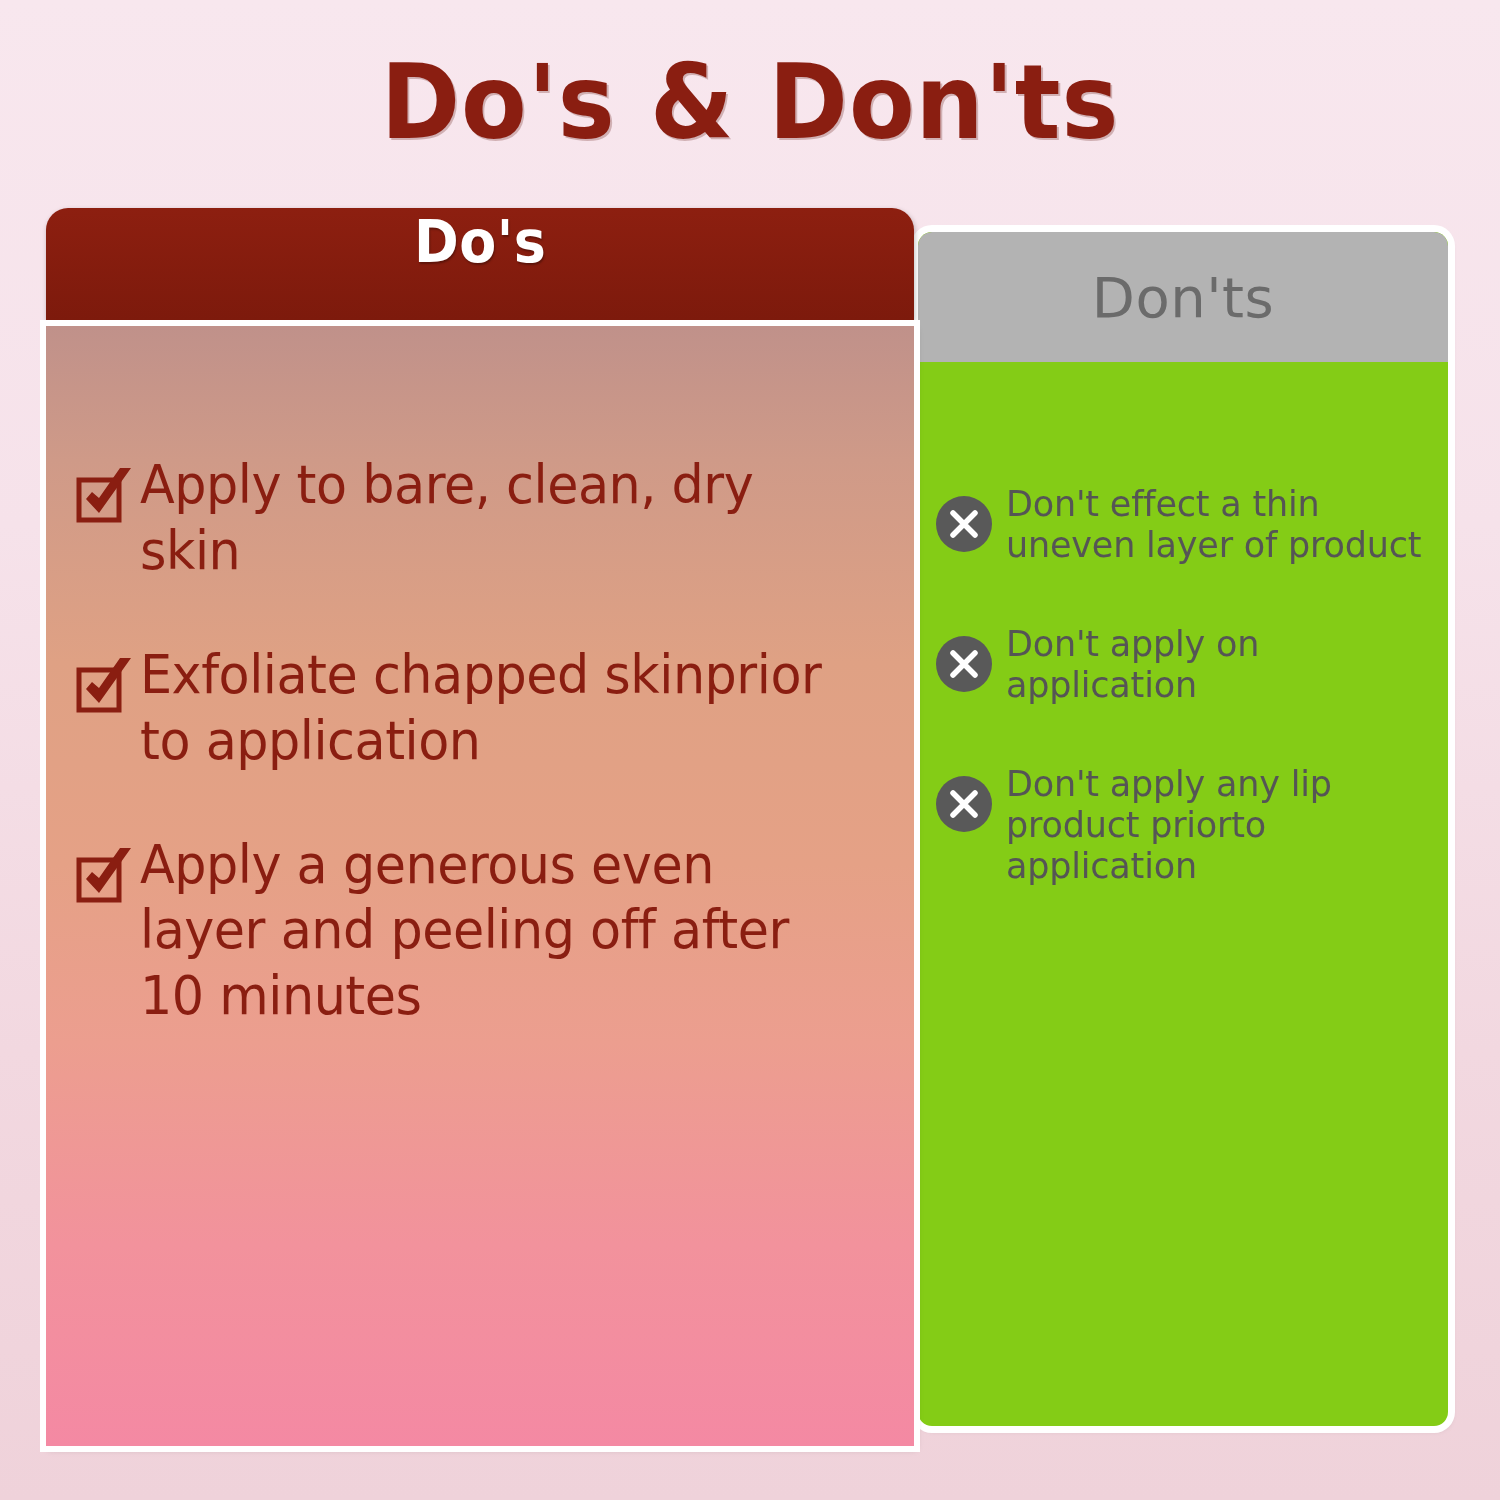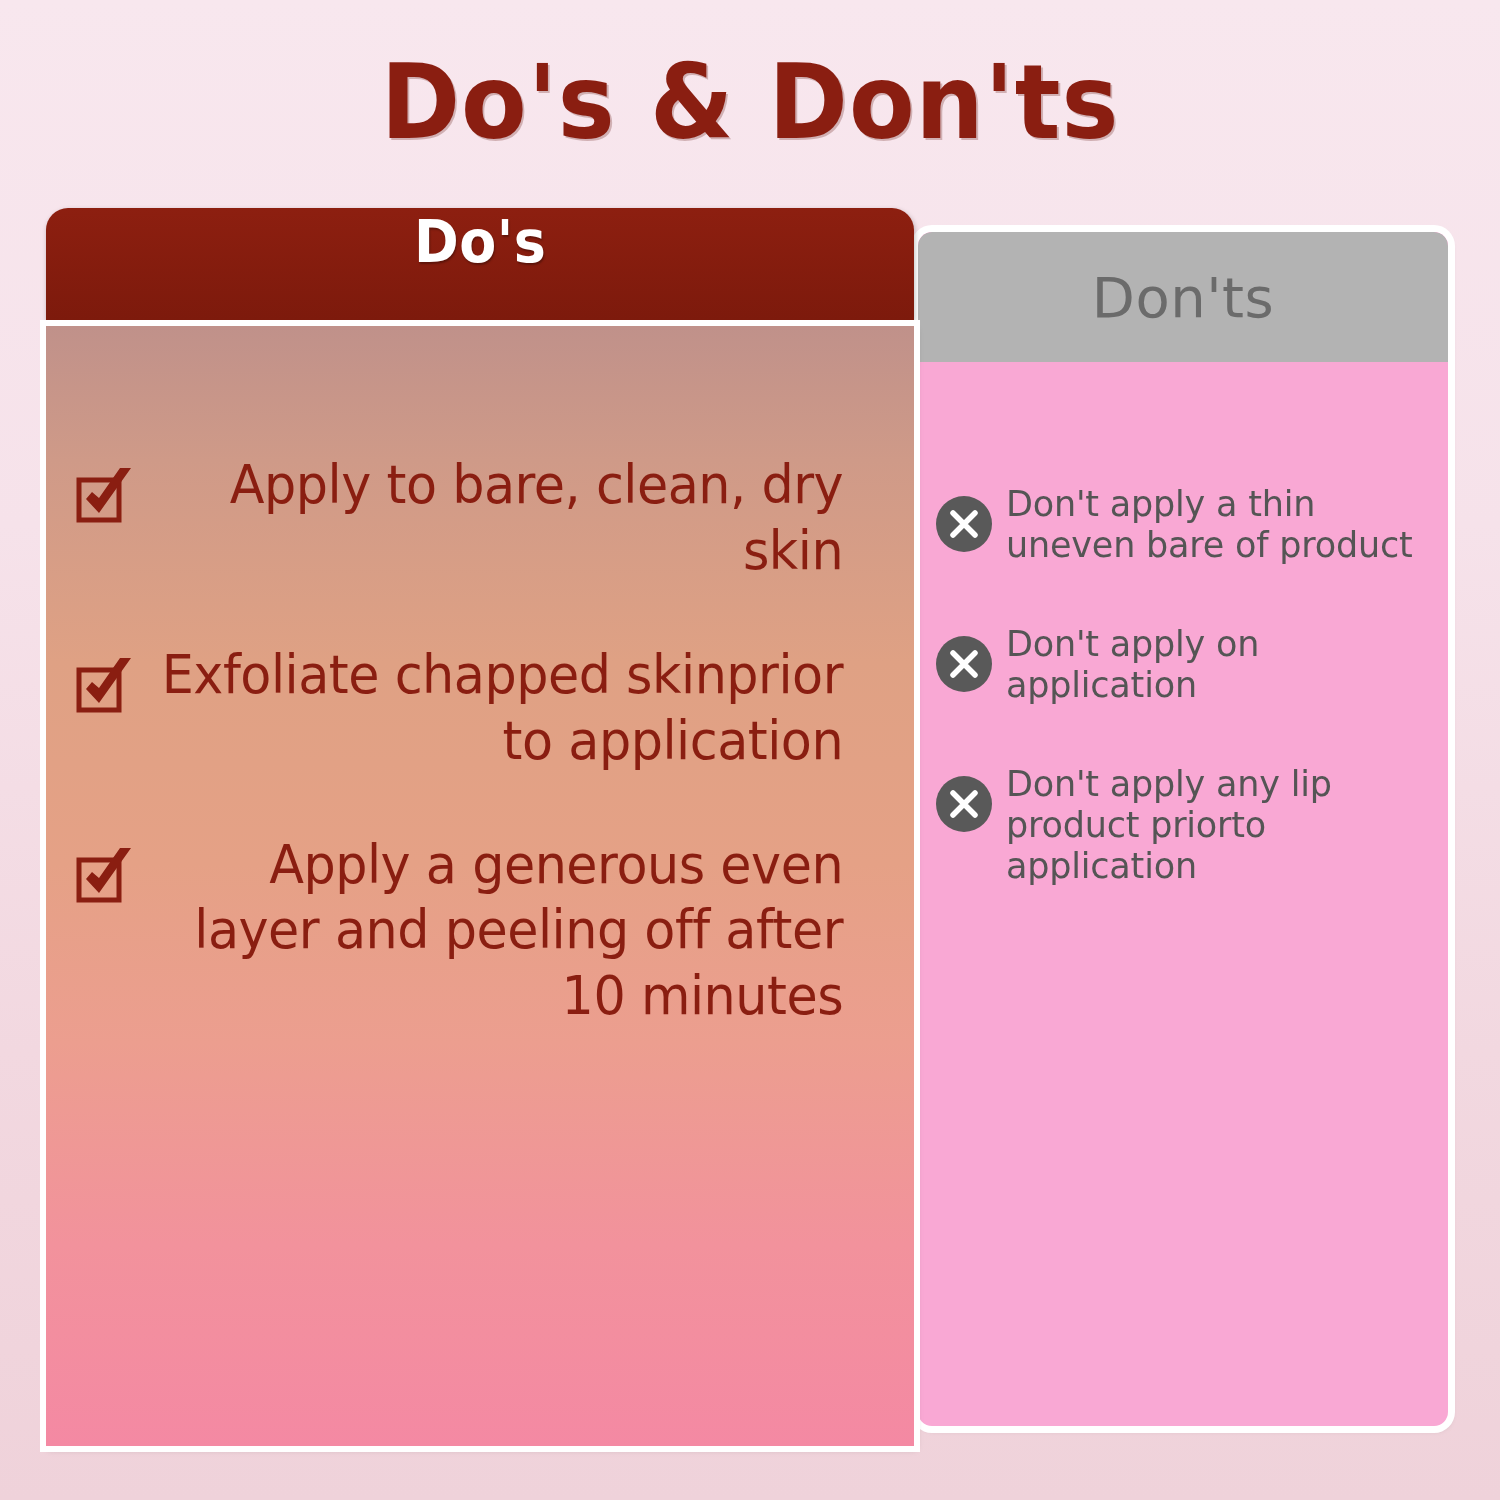--- a/index.html
+++ b/index.html
@@ -33,21 +33,21 @@
     white-space: nowrap;
   }
 
   
   .donts-card {
     position: absolute;
     left: 918px;
     top: 232px;
     width: 530px;
     height: 1194px;
-    background: #f9a8d4;
+    background: #84cc16;
     border-radius: 14px;
     box-shadow: 0 0 0 7px #ffffff, 2px 3px 7px rgba(0,0,0,0.22);
     overflow: hidden;
     z-index: 1;
   }
   .donts-header {
     position: absolute;
     left: 0;
     top: 0;
     width: 100%;
@@ -142,21 +142,20 @@
     left: 0;
     top: 126px;
     width: 100%;
     padding: 0 26px 0 28px;
     box-sizing: border-box;
   }
   .do-item {
     display: flex;
     align-items: flex-start;
     margin-bottom: 58px;
-    text-align: right;
   }
   .check-icon {
     flex: 0 0 auto;
     width: 62px;
     height: 62px;
     margin-top: 12px;
     margin-right: 4px;
   }
   .do-text {
     font-family: "DejaVu Sans", sans-serif;
@@ -182,21 +181,21 @@
 
   <div class="donts-list">
 
     <div class="dont-item">
       <span class="x-icon">
         <svg viewBox="0 0 56 56" width="56" height="56">
           <circle cx="28" cy="28" r="28" fill="#595959"></circle>
           <path d="M17 17 L39 39 M39 17 L17 39" stroke="#ffffff" stroke-width="5.5" stroke-linecap="round"></path>
         </svg>
       </span>
-      <span class="dont-text">Don't apply a thin uneven bare of product</span>
+      <span class="dont-text">Don't effect a thin uneven layer of product</span>
     </div>
 
     <div class="dont-item">
       <span class="x-icon">
         <svg viewBox="0 0 56 56" width="56" height="56">
           <circle cx="28" cy="28" r="28" fill="#595959"></circle>
           <path d="M17 17 L39 39 M39 17 L17 39" stroke="#ffffff" stroke-width="5.5" stroke-linecap="round"></path>
         </svg>
       </span>
       <span class="dont-text">Don't apply on application</span>

